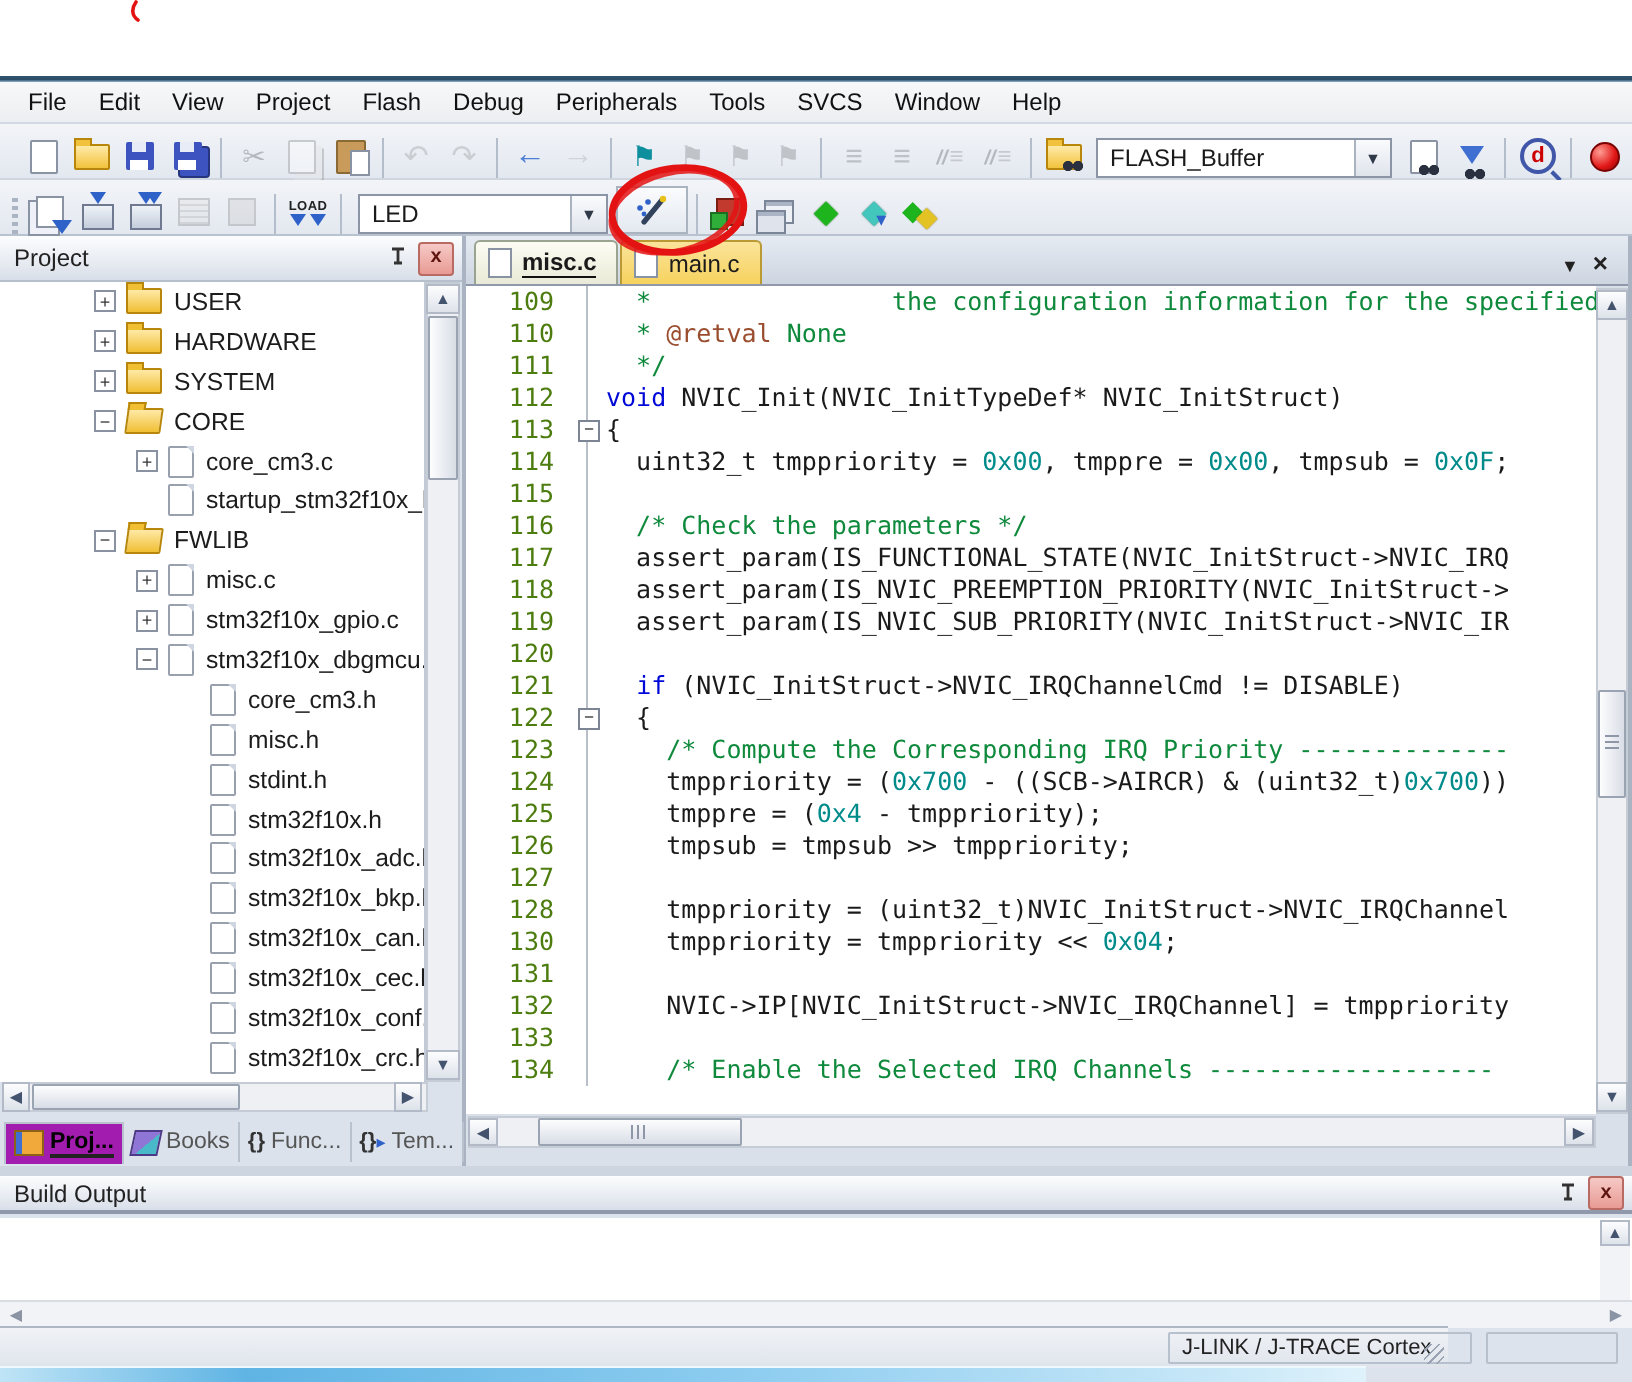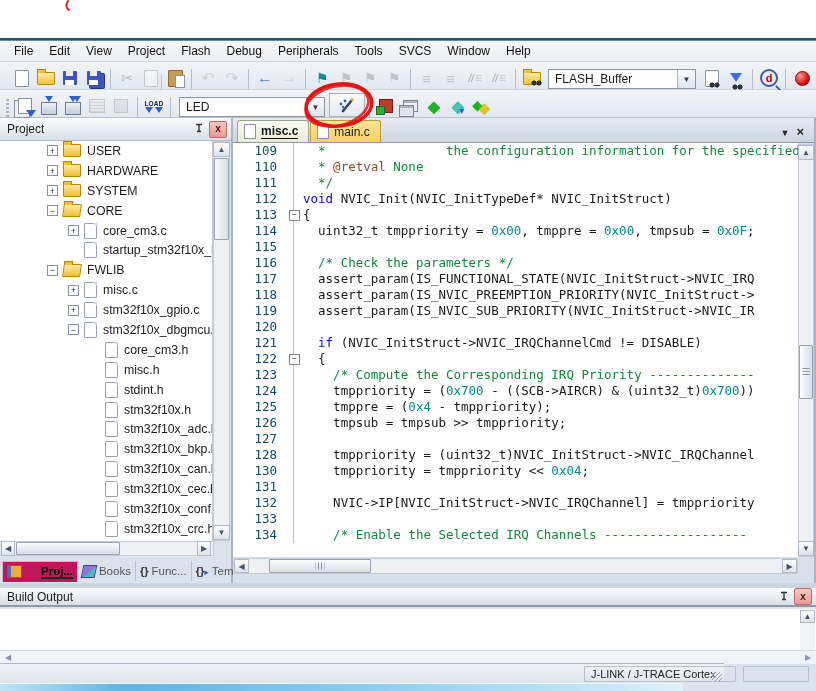--- a/index.html
+++ b/index.html
@@ -113,21 +113,21 @@
   .scroll-h{position:absolute;background:#eef0f4;border:1px solid #c6ccd6;box-sizing:border-box;}
   .sb-arrow{position:absolute;display:flex;align-items:center;justify-content:center;font-size:8px;color:#44536e;
       background:linear-gradient(#fdfdfe,#dde2ea);border:1px solid #b2bac7;box-sizing:border-box;}
   .sb-thumb{position:absolute;background:linear-gradient(90deg,#fdfdfe,#d8dde6);border:1px solid #9aa3b2;border-radius:1px;box-sizing:border-box;}
   .sb-thumb.horiz{background:linear-gradient(#fdfdfe,#d8dde6);}
   .grip{position:absolute;left:50%;top:50%;transform:translate(-50%,-50%);width:9px;height:7px;
       background:repeating-linear-gradient(90deg,#8d97a8 0 1px,transparent 1px 3px);}
   
   .ptabs{position:absolute;left:0;bottom:0;width:231px;height:24px;display:flex;align-items:center;background:#dce2ec;padding-left:2px;box-sizing:border-box;}
   .ptab{display:flex;align-items:center;height:20px;padding:0 4px;border-right:1px solid #b9c2cf;font-size:11.5px;color:#555;white-space:nowrap;}
-  .ptab.active{background:#be185d;border:1px solid #b9c2cf;border-bottom:none;color:#000;gap:16px;}
+  .ptab.active{background:#a21caf;border:1px solid #b9c2cf;border-bottom:none;color:#000;}
   .ptab.active .lbl{font-weight:bold;border-bottom:2px solid #222;}
   .ptab .ticon{margin-right:3px;}
   .ico-projtab{width:13px;height:11px;background:#f2a93b;border:1px solid #8d6214;box-shadow:inset 3px 0 0 #3f6fd0;}
   .ico-books{width:12px;height:11px;background:linear-gradient(135deg,#8f76d6 55%,#49b8c9 55%);border:1px solid #4d3a86;transform:skewX(-12deg);}
   .ico-braces::before{content:"{}";font-size:11px;font-weight:bold;color:#333;}
   .ico-braces-arrow::before{content:"{}";font-size:11px;font-weight:bold;color:#333;}
   .ico-braces-arrow::after{content:"\25B8";font-size:9px;color:#2e62c8;}
   
   .editor{position:absolute;left:233px;top:0;right:0;height:465px;background:#d9e0ea;border-right:2px solid #aab3c2;box-sizing:border-box;}
   .tabbar{position:absolute;left:0;top:0;right:0;height:25px;background:linear-gradient(#e6ebf2,#cdd5e1);
@@ -137,21 +137,21 @@
   .etab .doc{width:10px;height:13px;background:#fff;border:1px solid #8a93a3;margin-right:5px;}
   .etab.active{background:linear-gradient(#fcfcf4,#e9ead6);}
   .etab.active .lbl{font-weight:bold;border-bottom:1.5px solid #111;}
   .etab.inactive{background:linear-gradient(#fbe49a,#f6d25e);border-color:#b99a35;}
   .tabbar .spring{flex:1;}
   .tab-dd{font-size:9px;color:#222;padding:0 7px 4px 0;}
   .tab-close{font-size:13px;color:#222;padding:0 10px 3px 0;font-weight:bold;}
   .code{position:absolute;left:0;top:25px;right:16px;bottom:26px;background:#fff;overflow:hidden;
       font-family:"DejaVu Sans Mono","Liberation Mono",monospace;font-size:12.5px;line-height:16px;}
   .crow{display:flex;height:16px;white-space:pre;}
-  .ln{width:44px;text-align:right;padding-right:10px;color:#0c4a6e;flex:0 0 auto;}
+  .ln{width:44px;text-align:right;padding-right:10px;color:#4d7c0f;flex:0 0 auto;}
   .fold{width:16px;flex:0 0 auto;position:relative;}
   .fold::before{content:"";position:absolute;left:6px;top:0;bottom:0;width:1px;background:#b9bfc9;}
   .foldbox{position:absolute;left:2px;top:3px;width:9px;height:9px;background:#fff;border:1px solid #7d8594;
       font-size:8px;line-height:7px;text-align:center;color:#333;}
   .ctext{flex:1;overflow:hidden;}
   .pl{color:#1a1a1a;} .kw{color:#0008d8;} .com{color:#0f8a3c;} .num{color:#008b8b;} .dox{color:#9a4d2e;}
   
   .bo-splitter{position:absolute;left:0;top:583px;width:816px;height:5px;background:#cdd5e1;}
   .bo-header{position:absolute;left:0;top:588px;width:816px;height:19px;display:flex;align-items:center;
       padding:0 4px 0 7px;box-sizing:border-box;background:linear-gradient(#fcfdfe,#d9dfe9);
@@ -301,21 +301,21 @@
       <div class="tbtn">
         <div class="i-load-flash">
           <div class="ld">LOAD</div>
           <div class="ar">
             <i></i>
             <i></i>
           </div>
         </div>
       </div>
       <div class="sep"></div>
-      <div class="combo" style="width: 146px; margin-top: 27px;">
+      <div class="combo" style="width: 125px; margin-top: 27px;">
         <div class="val">LED</div>
         <div class="dd">▼</div>
       </div>
       <div class="tbtn" style="border: 1px solid rgb(170, 179, 192); background: linear-gradient(rgb(250, 251, 253), rgb(228, 233, 241)); width: 34px;">
         <div class="i-options-wand">
           <svg width="20" height="20" viewBox="0 0 20 20">
             <line x1="6" y1="16" x2="15" y2="5" stroke="#32425c" stroke-width="2.6" stroke-linecap="round"></line>
             <circle cx="4" cy="9" r="1.4" fill="#2e62c8"></circle>
             <circle cx="8" cy="6" r="1.4" fill="#2e62c8"></circle>
             <circle cx="6" cy="12" r="1.2" fill="#2e62c8"></circle>

